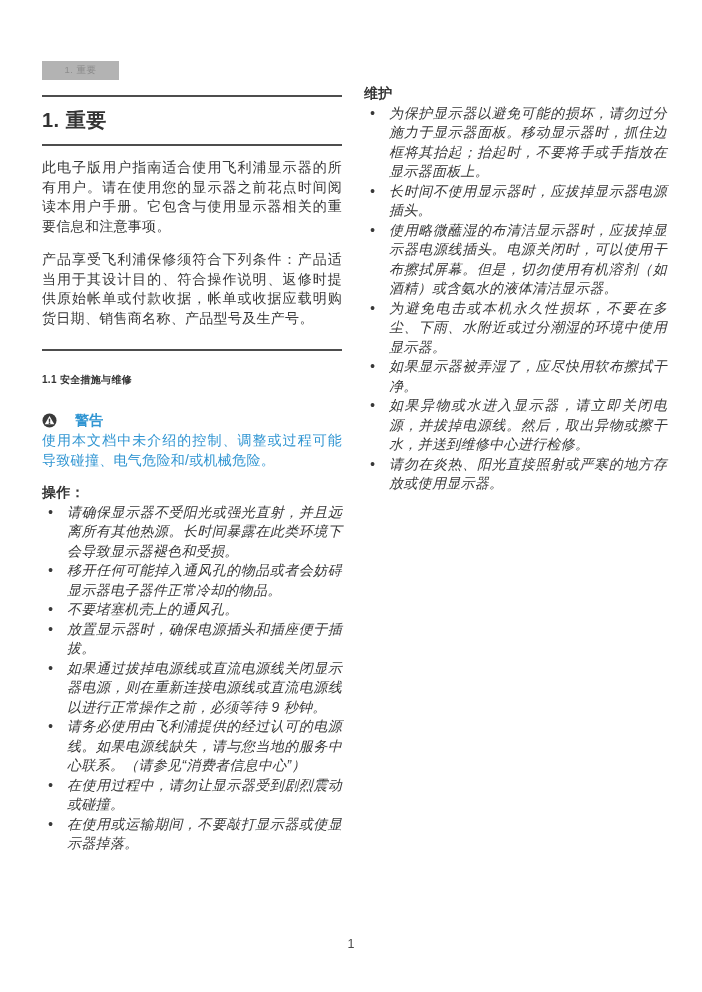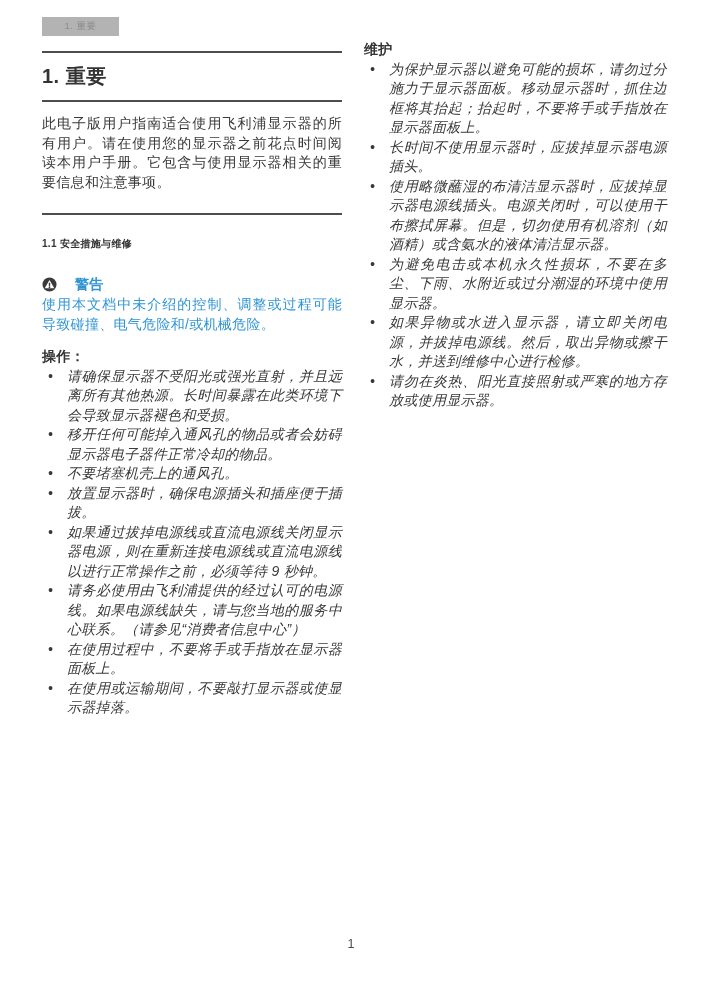--- a/index.html
+++ b/index.html
@@ -2,21 +2,21 @@
 <html style="--accent: #3095d2;"><head>
 <meta charset="utf-8">
 <style>
   html,body{margin:0;padding:0;}
   body{
     width:702px;height:992px;background:#ffffff;position:relative;
     font-family:"Liberation Sans", sans-serif;
     color:#383838;
     -webkit-font-smoothing:antialiased;
   }
-  .page{position:absolute;inset:0;overflow:hidden;}
+  .page{position:absolute;inset:0;overflow:hidden;margin-top:44px;}
 
   
   .chip{
     position:absolute;left:42px;top:17px;height:19px;min-width:77px;
     background:#b3b3b3;color:#8c8c8c;
     font-size:9.5px;display:flex;align-items:center;justify-content:center;
     padding:0 10px;box-sizing:border-box;letter-spacing:.5px;
   }
 
   .col{position:absolute;width:300px;font-size:14px;line-height:19.5px;text-align:justify;letter-spacing:.3px;}
@@ -73,20 +73,21 @@
     <span>1. 重要</span>
   </div>
 
   <div class="col col-left">
 
     <div class="h1-block">
       <h1>1. 重要</h1>
     </div>
 
     <p class="body-para">此电子版用户指南适合使用飞利浦显示器的所有用户。请在使用您的显示器之前花点时间阅读本用户手册。它包含与使用显示器相关的重要信息和注意事项。</p>
+    <p class="body-para">产品享受飞利浦保修须符合下列条件：产品适当用于其设计目的、符合操作说明、返修时提供原始帐单或付款收据，帐单或收据应载明购货日期、销售商名称、产品型号及生产号。</p>
 
     <hr class="section-rule">
 
     <h2>1.1 安全措施与维修</h2>
 
     <div class="warning-title">
       <svg class="warning-icon" viewBox="0 0 16 16" aria-hidden="true">
         <circle cx="8" cy="8" r="7.5" fill="#3a3a3a"></circle>
         <path d="M8 3.1 L13.1 12.1 H2.9 Z" fill="#ffffff"></path>
         <rect x="7.25" y="6.1" width="1.5" height="3.4" fill="#3a3a3a"></rect>
@@ -99,32 +100,33 @@
     </div>
 
     <h3 class="block-heading">操作：</h3>
     <ul class="bullets">
       <li>请确保显示器不受阳光或强光直射，并且远离所有其他热源。长时间暴露在此类环境下会导致显示器褪色和受损。</li>
       <li>移开任何可能掉入通风孔的物品或者会妨碍显示器电子器件正常冷却的物品。</li>
       <li>不要堵塞机壳上的通风孔。</li>
       <li>放置显示器时，确保电源插头和插座便于插拔。</li>
       <li>如果通过拔掉电源线或直流电源线关闭显示器电源，则在重新连接电源线或直流电源线以进行正常操作之前，必须等待 9 秒钟。</li>
       <li>请务必使用由飞利浦提供的经过认可的电源线。如果电源线缺失，请与您当地的服务中心联系。（请参见“消费者信息中心”）</li>
-      <li>在使用过程中，不要将手或手指放在显示器面板上。</li>
+      <li>在使用过程中，请勿让显示器受到剧烈震动或碰撞。</li>
       <li>在使用或运输期间，不要敲打显示器或使显示器掉落。</li>
     </ul>
   </div>
 
   <div class="col col-right">
     <h3 class="block-heading">维护</h3>
     <ul class="bullets">
       <li>为保护显示器以避免可能的损坏，请勿过分施力于显示器面板。移动显示器时，抓住边框将其抬起；抬起时，不要将手或手指放在显示器面板上。</li>
       <li>长时间不使用显示器时，应拔掉显示器电源插头。</li>
       <li>使用略微蘸湿的布清洁显示器时，应拔掉显示器电源线插头。电源关闭时，可以使用干布擦拭屏幕。但是，切勿使用有机溶剂（如酒精）或含氨水的液体清洁显示器。</li>
       <li>为避免电击或本机永久性损坏，不要在多尘、下雨、水附近或过分潮湿的环境中使用显示器。</li>
+      <li>如果显示器被弄湿了，应尽快用软布擦拭干净。</li>
       <li>如果异物或水进入显示器，请立即关闭电源，并拔掉电源线。然后，取出异物或擦干水，并送到维修中心进行检修。</li>
       <li>请勿在炎热、阳光直接照射或严寒的地方存放或使用显示器。</li>
     </ul>
   </div>
 
   <div class="footer-pagenum">1</div>
 
 </div>
 
 </body></html>

